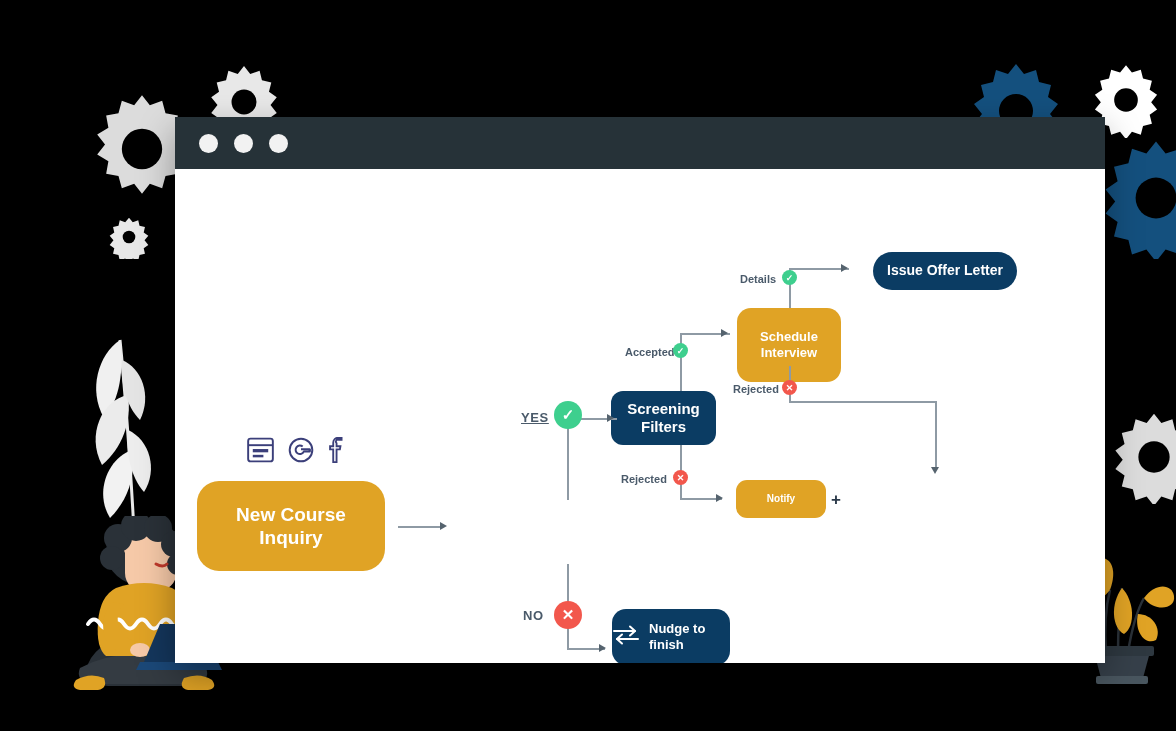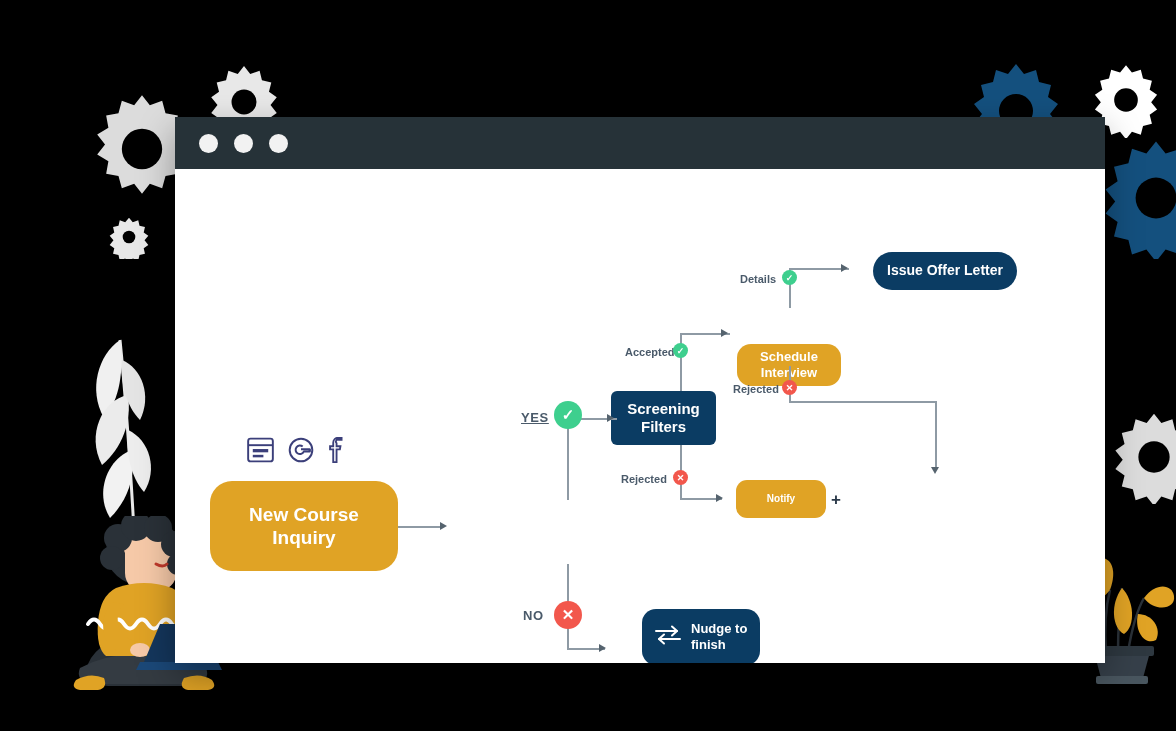--- a/index.html
+++ b/index.html
@@ -20,30 +20,30 @@
   #titlebar{height:52px;background:#263238;display:flex;align-items:center;padding-left:24px;gap:16px;}
   .dot{width:19px;height:19px;border-radius:50%;background:#f2f2f2;}
   #canvas{position:relative;width:930px;height:494px;background:#fff;overflow:hidden;}
 
   
   .node{position:absolute;display:flex;align-items:center;justify-content:center;
         color:#fff;font-weight:bold;text-align:center;line-height:1.22;box-sizing:border-box;}
   .node.amber{background:#e0a325;}
   .node.navy{background:#0b3c63;}
 
-  #n-inquiry{left:35px;top:312px;width:188px;height:90px;border-radius:22px;font-size:19px;}
+  #n-inquiry{left:22px;top:312px;width:188px;height:90px;border-radius:22px;font-size:19px;}
   #n-appl   {left:274px;top:331px;width:172px;height:64px;border-radius:16px;font-size:14px;
              justify-content:flex-start;padding-left:14px;gap:11px;}
-  #n-screen {left:436px;top:222px;width:105px;height:54px;border-radius:6px;font-size:15px;}
-  #n-sched  {left:562px;top:139px;width:104px;height:42px;border-radius:14px;font-size:13px;margin-top:36px;}
+  #n-screen {left:436px;top:222px;width:105px;height:54px;border-radius:12px;font-size:15px;}
+  #n-sched  {left:562px;top:139px;width:104px;height:74px;border-radius:14px;font-size:13px;}
   #n-offer  {left:698px;top:83px;width:144px;height:38px;border-radius:19px;font-size:14px;}
   #n-notify {left:561px;top:311px;width:90px;height:38px;border-radius:11px;font-size:10px;}
   #n-alt    {left:676px;top:311px;width:192px;height:38px;border-radius:11px;font-size:13px;}
   #n-nudge  {left:437px;top:440px;width:118px;height:56px;border-radius:14px;font-size:13px;
-             justify-content:flex-start;padding-left:12px;gap:9px;margin-left:30px;}
+             justify-content:flex-start;gap:9px;}
 
   .node .label{white-space:pre-line;}
   #n-appl .label,#n-nudge .label{text-align:left;}
 
   .plus{position:absolute;left:656px;top:321px;color:#2b3a4a;font-size:17px;font-weight:bold;}
 
   
   .line{position:absolute;background:#8e9aa4;}
   .vline{width:1.6px;}
   .hline{height:1.6px;}

